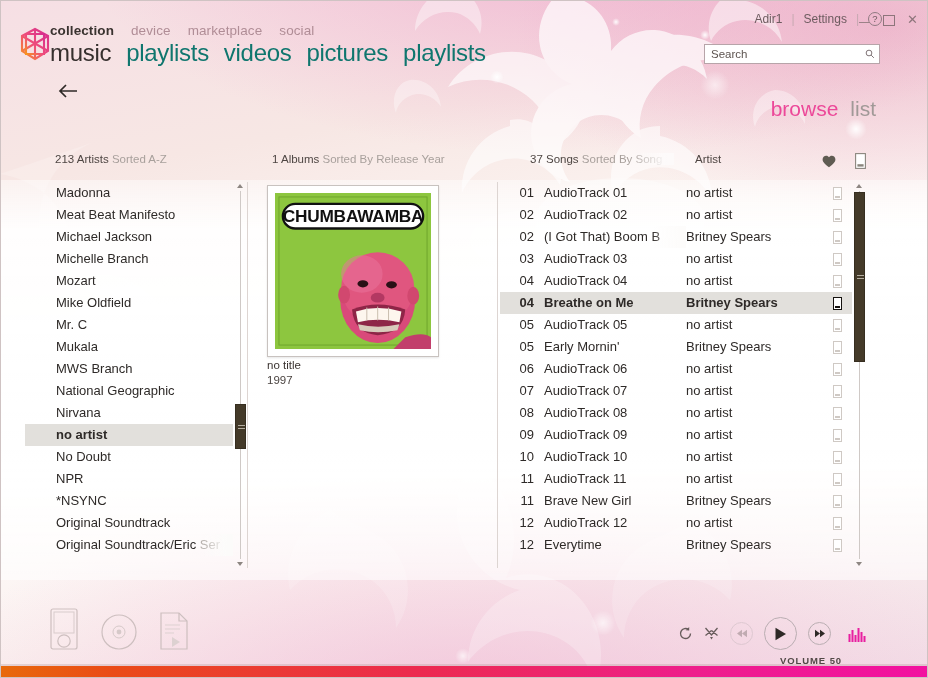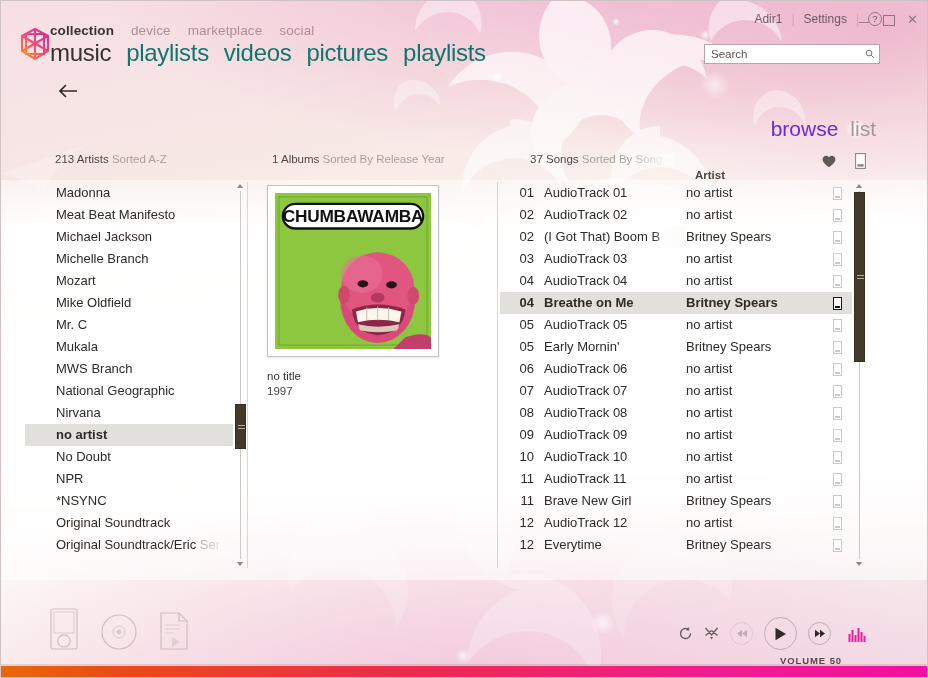--- a/index.html
+++ b/index.html
@@ -86,39 +86,39 @@
   .searchbox input {
     border: none; outline: none; flex: 1; font-size: 11.5px; color: #4a4240;
     font-family: "Liberation Sans", sans-serif; background: transparent;
   }
   .searchbox input::placeholder { color: #5d5450; }
 
   .backbtn { position: absolute; left: 55px; top: 79px; width: 26px; height: 24px; cursor: pointer; }
 
   .viewtabs { position: absolute; right: 52px; top: 97px; display: flex; align-items: baseline; gap: 12px; }
   .viewtabs span { font-size: 21px; font-weight: 300; color: #a09997; }
-  .viewtabs span.active { color: #6d28d9; margin-top: 20px; }
+  .viewtabs span.active { color: #ec4899; }
 
   
   .colheads { position: absolute; left: 0; top: 153px; width: 928px; height: 18px; }
   .ch { position: absolute; font-size: 11.5px; white-space: nowrap; }
   .ch b { color: #4e4643; font-weight: normal; }
   .ch i { color: #a8a09c; font-style: normal; }
   .ch-artists { left: 55px; }
   .ch-albums  { left: 272px; }
   .ch-songs   { left: 530px; }
   .ch-songs .fade {
     position: relative; display: inline-block; max-width: 150px; overflow: hidden;
     vertical-align: bottom;
   }
   .ch-songs .fade::after {
     content:""; position:absolute; right:0; top:0; width:46px; height:100%;
     background: linear-gradient(90deg, rgba(255,255,255,0), #fdfafa 85%);
   }
-  .ch-artistcol { left: 695px; font-weight: bold; color: #4e4643; margin-top: 16px; }
+  .ch-artistcol { left: 695px; font-weight: normal; color: #4e4643; }
   .hdr-icons { position: absolute; right: 62px; top: 153px; display: flex; gap: 19px; align-items: center; }
 
   
   .pane { position: absolute; top: 182px; height: 386px; }
   .pane-artists { left: 25px; width: 222px; }
   .pane-album   { left: 262px; width: 225px; }
   .pane-songs   { left: 500px; width: 366px; }
 
   .divider-v { position: absolute; top: 182px; width: 1px; height: 386px; background: #ddd5d2; }
 
@@ -159,21 +159,21 @@
   .sbar-thumb::after  { top: 50%; margin-top:1px; }
 
   
   .album-card { position: absolute; left: 5px; top: 3px; width: 172px; }
   .album-art-frame {
     width: 172px; height: 172px; background: #fff;
     border: 1px solid #c8c2bf; padding: 7px;
     box-shadow: 0 1px 2px rgba(0,0,0,.10);
   }
   .album-art { width: 100%; height: 100%; position: relative; overflow: hidden; background: #8fc63d; }
-  .album-meta { margin-top: 12px; font-size: 11.5px; color: #3a3330; line-height: 15px; }
+  .album-meta { margin-top: 1px; font-size: 11.5px; color: #3a3330; line-height: 15px; }
   .album-meta .year { color: #4a4340; }
 
   
   .song-row {
     height: 22px; line-height: 22px; font-size: 13px; color: #2e2a28;
     display: flex; align-items: center; white-space: nowrap; cursor: default;
   }
   .song-row.selected { background: #e2e0dc; font-weight: bold; }
   .song-num { width: 44px; text-align: right; padding-right: 10px; flex: none; }
   .song-title { width: 142px; flex: none; position: relative; overflow: hidden; }

